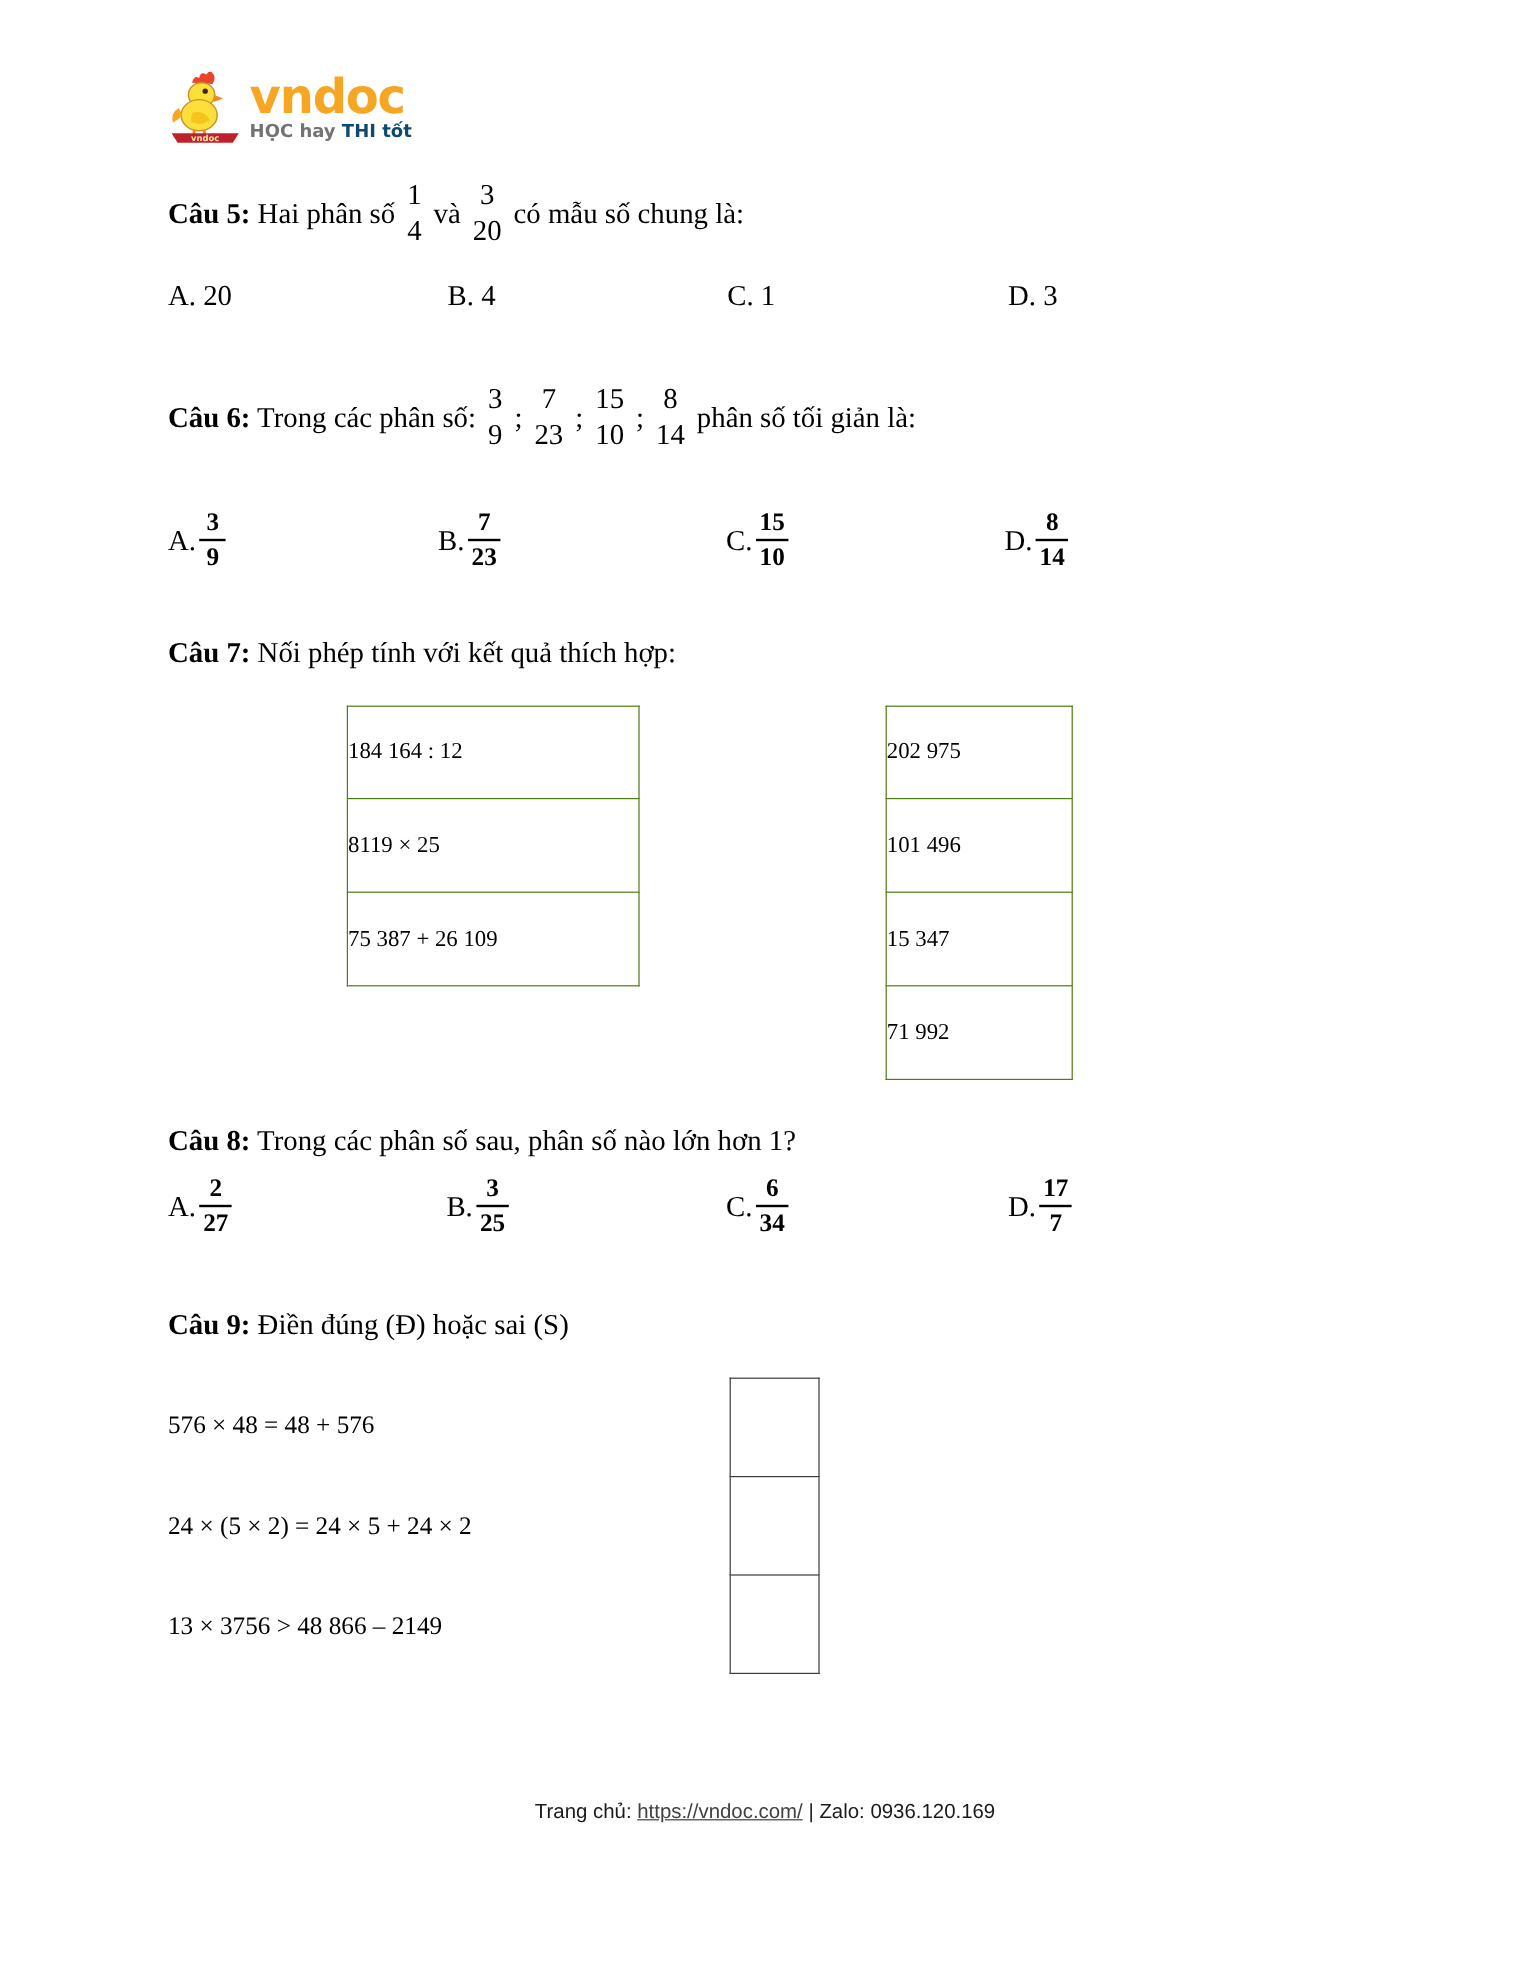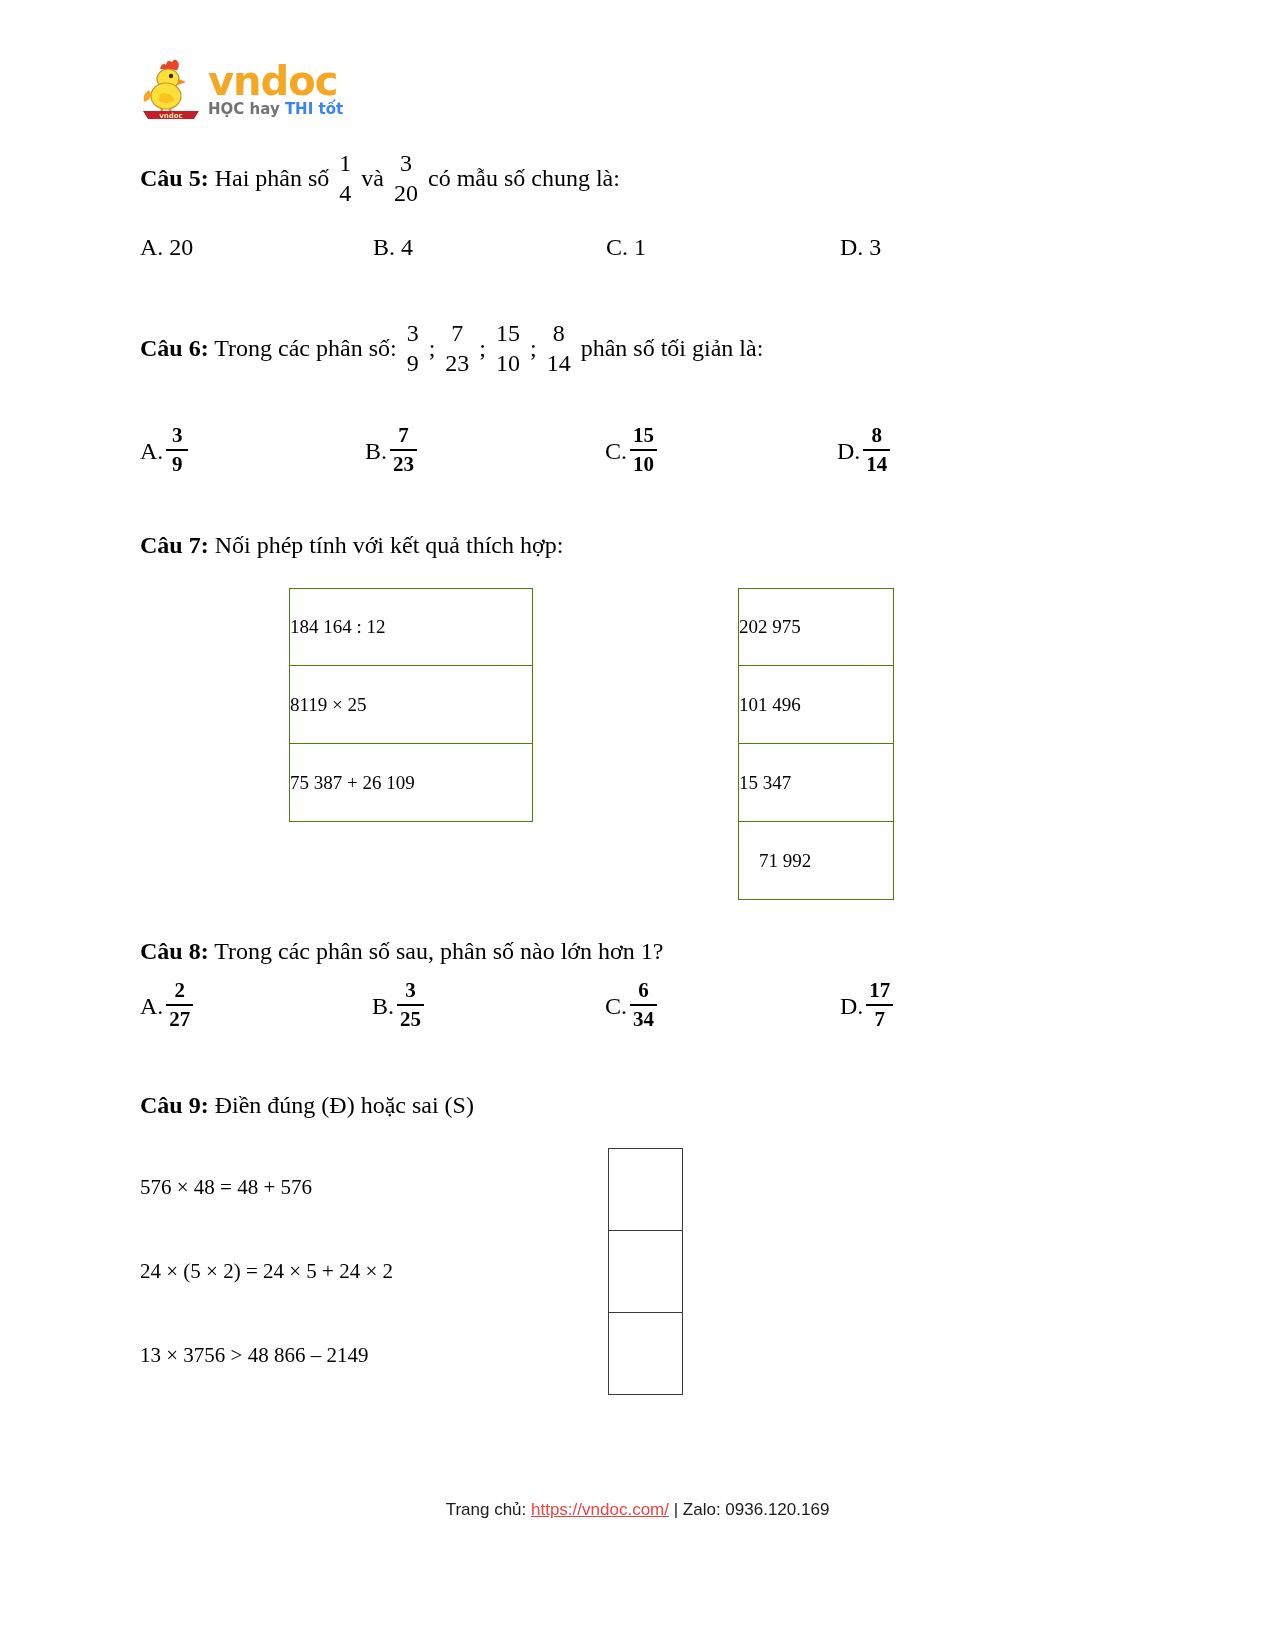--- a/index.html
+++ b/index.html
@@ -38,21 +38,21 @@
   .logo-tag {
     font-family: "DejaVu Sans", sans-serif;
     font-weight: bold;
     font-size: 15px;
     line-height: 17px;
     letter-spacing: 0px;
     margin-top: 1px;
     white-space: nowrap;
   }
   .tag-hoc { color: #737373; }
-  .tag-thi { color: #3b82f6; }
+  .tag-thi { color: #0c4a6e; }
 
   
   .q-line {
     position: absolute;
     font-size: 24px;
     line-height: 30px;
     white-space: nowrap;
   }
   .q-label { font-weight: bold; }
 
@@ -146,21 +146,21 @@
     position: absolute;
     left: 0;
     top: 1500px;
     width: 1275px;
     text-align: center;
     font-size: 17px;
     font-family: "Liberation Sans", sans-serif;
     color: #1a1a1a;
   }
   .footer a {
-    color: #ef4444;
+    color: #404040;
     text-decoration: underline;
   }
 </style>
 </head>
 <body>
 
 <div class="page">
 
   <div class="logo-block">
     <div class="logo-mark">
@@ -321,21 +321,21 @@
         <tr>
       <td style="height:77px;">202 975</td>
     </tr>
     <tr>
       <td style="height:78px;">101 496</td>
     </tr>
     <tr>
       <td style="height:78px;">15 347</td>
     </tr>
     <tr>
-      <td style="height:78px;padding-left:20px;">71 992</td>
+      <td style="height:78px;">71 992</td>
     </tr>
   </tbody>
     </table>
 
   <div class="q-line" style="left:140px; top:936px;">
     <span class="q-label">Câu 8:</span>
     <span>Trong các phân số sau, phân số nào lớn hơn 1?</span>
   </div>
 
   <div class="opt-row" style="top:980px; height:70px;">

